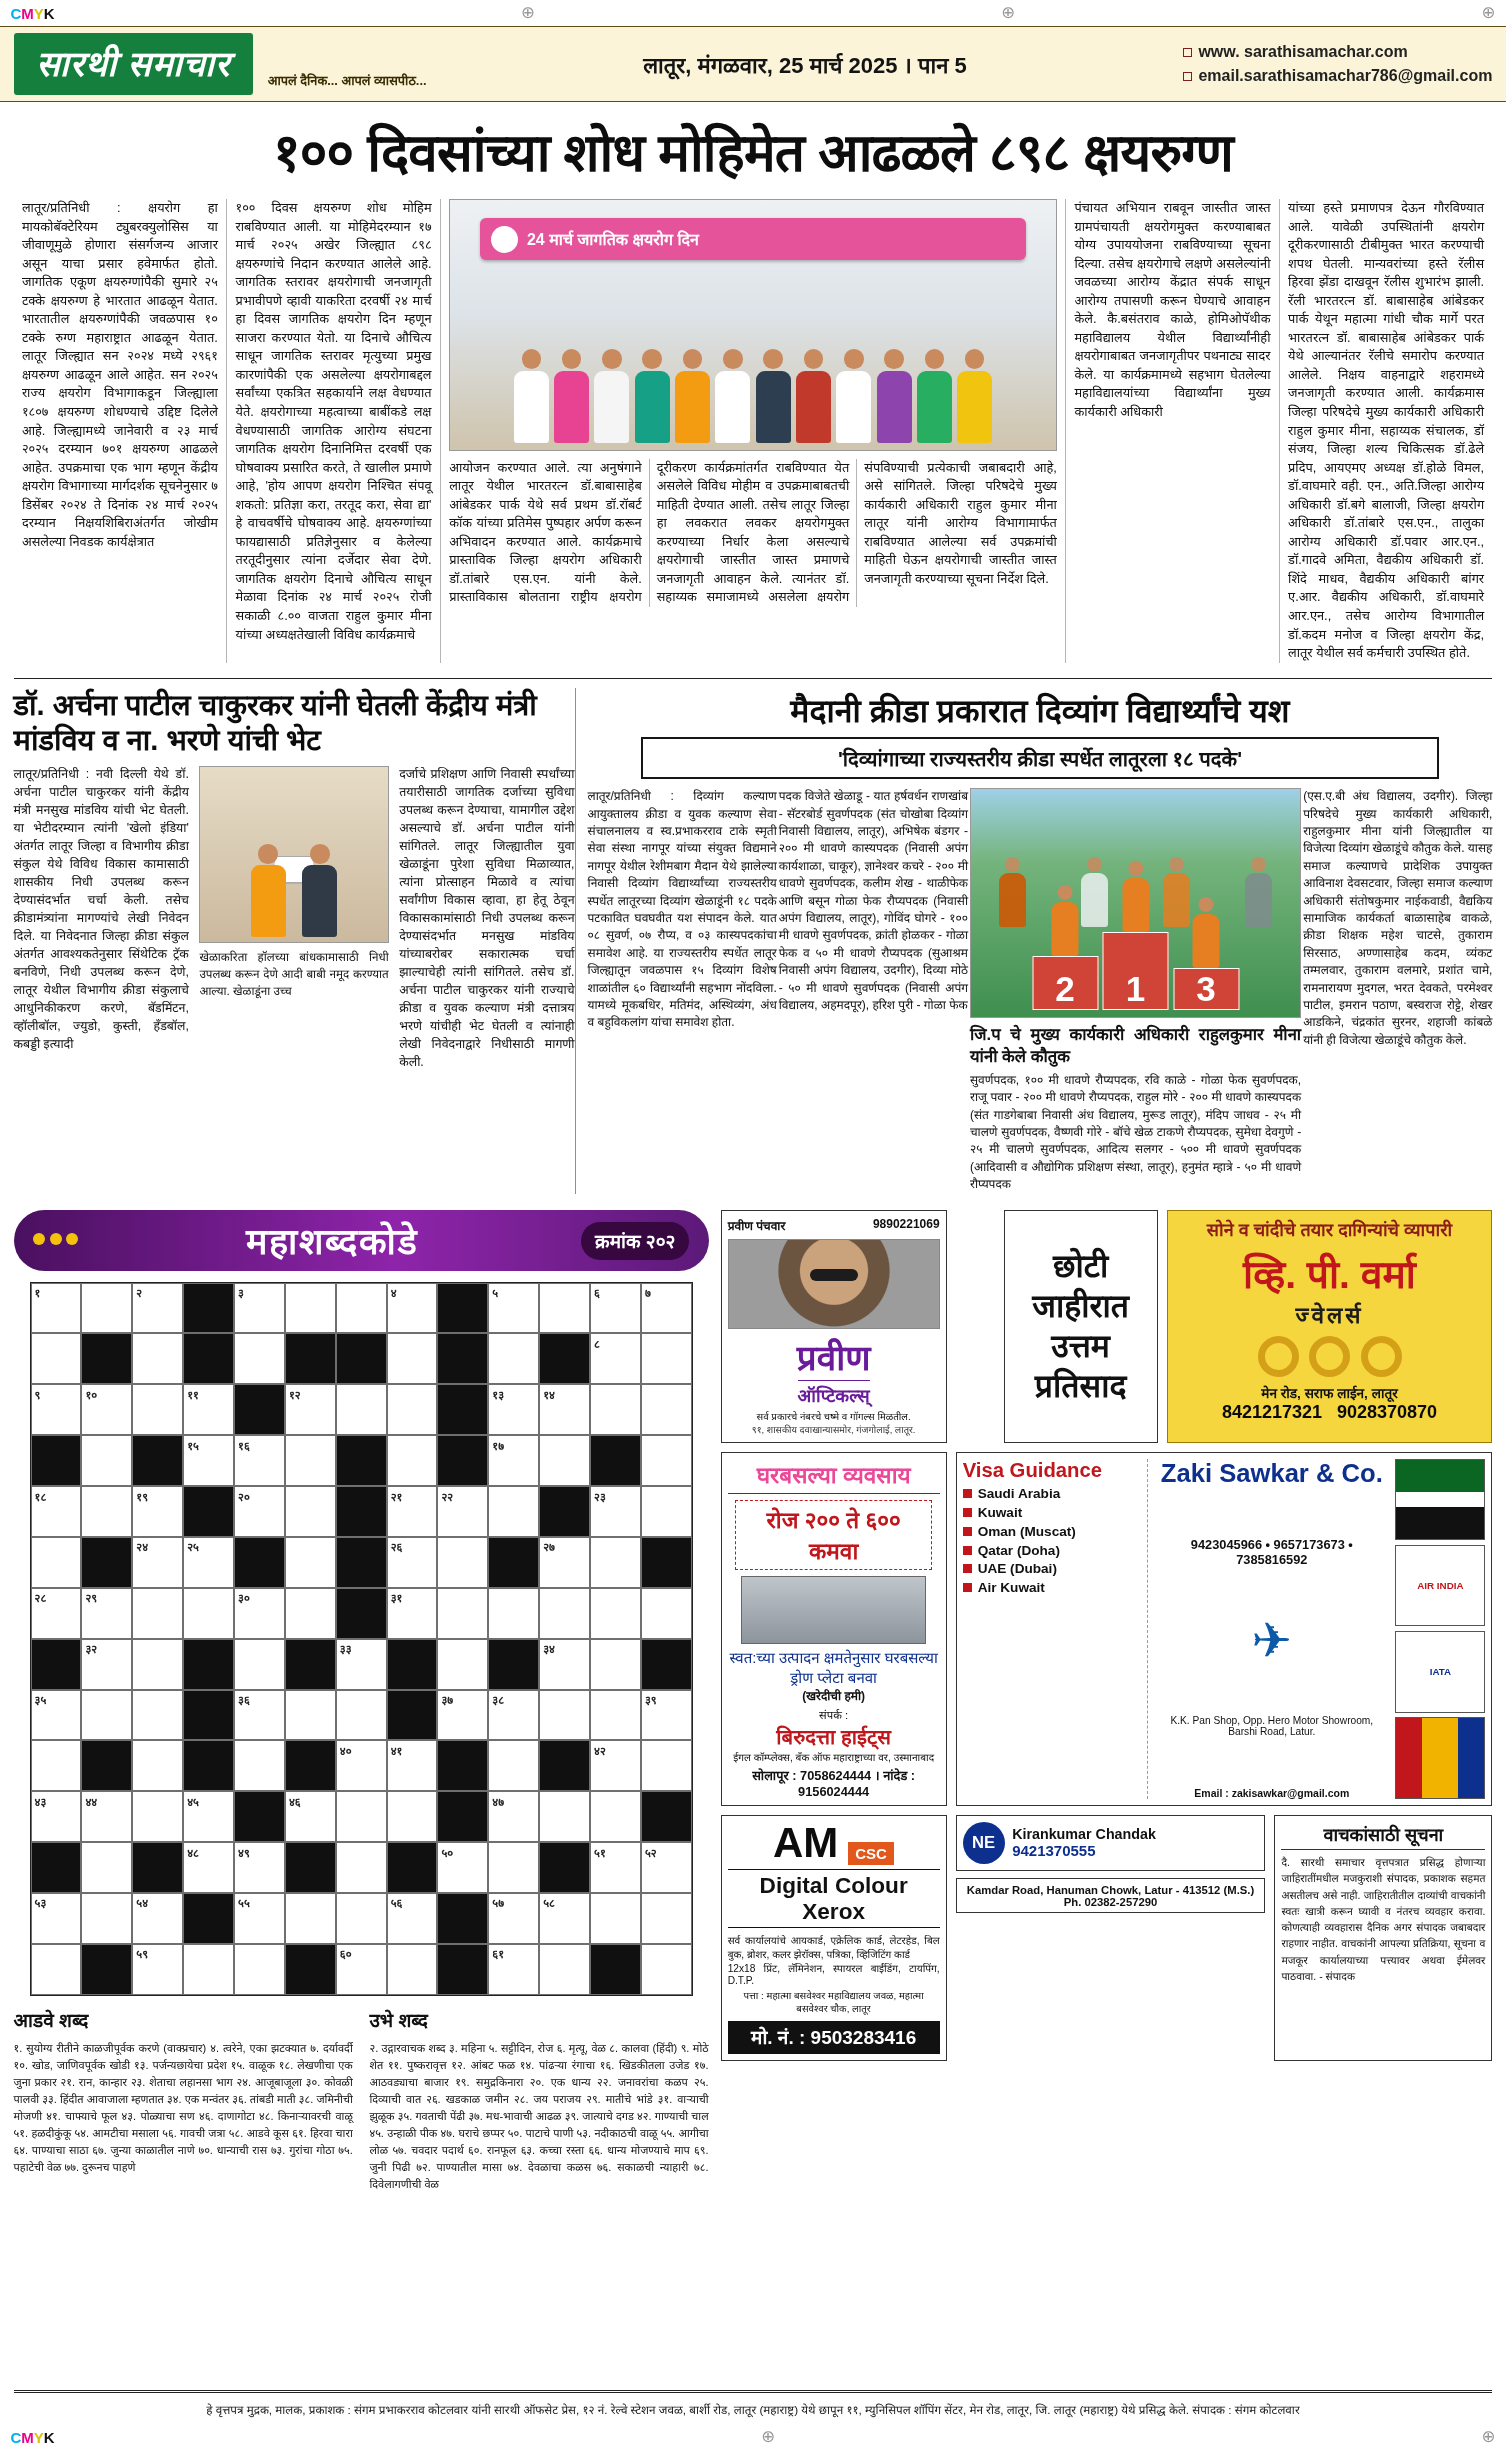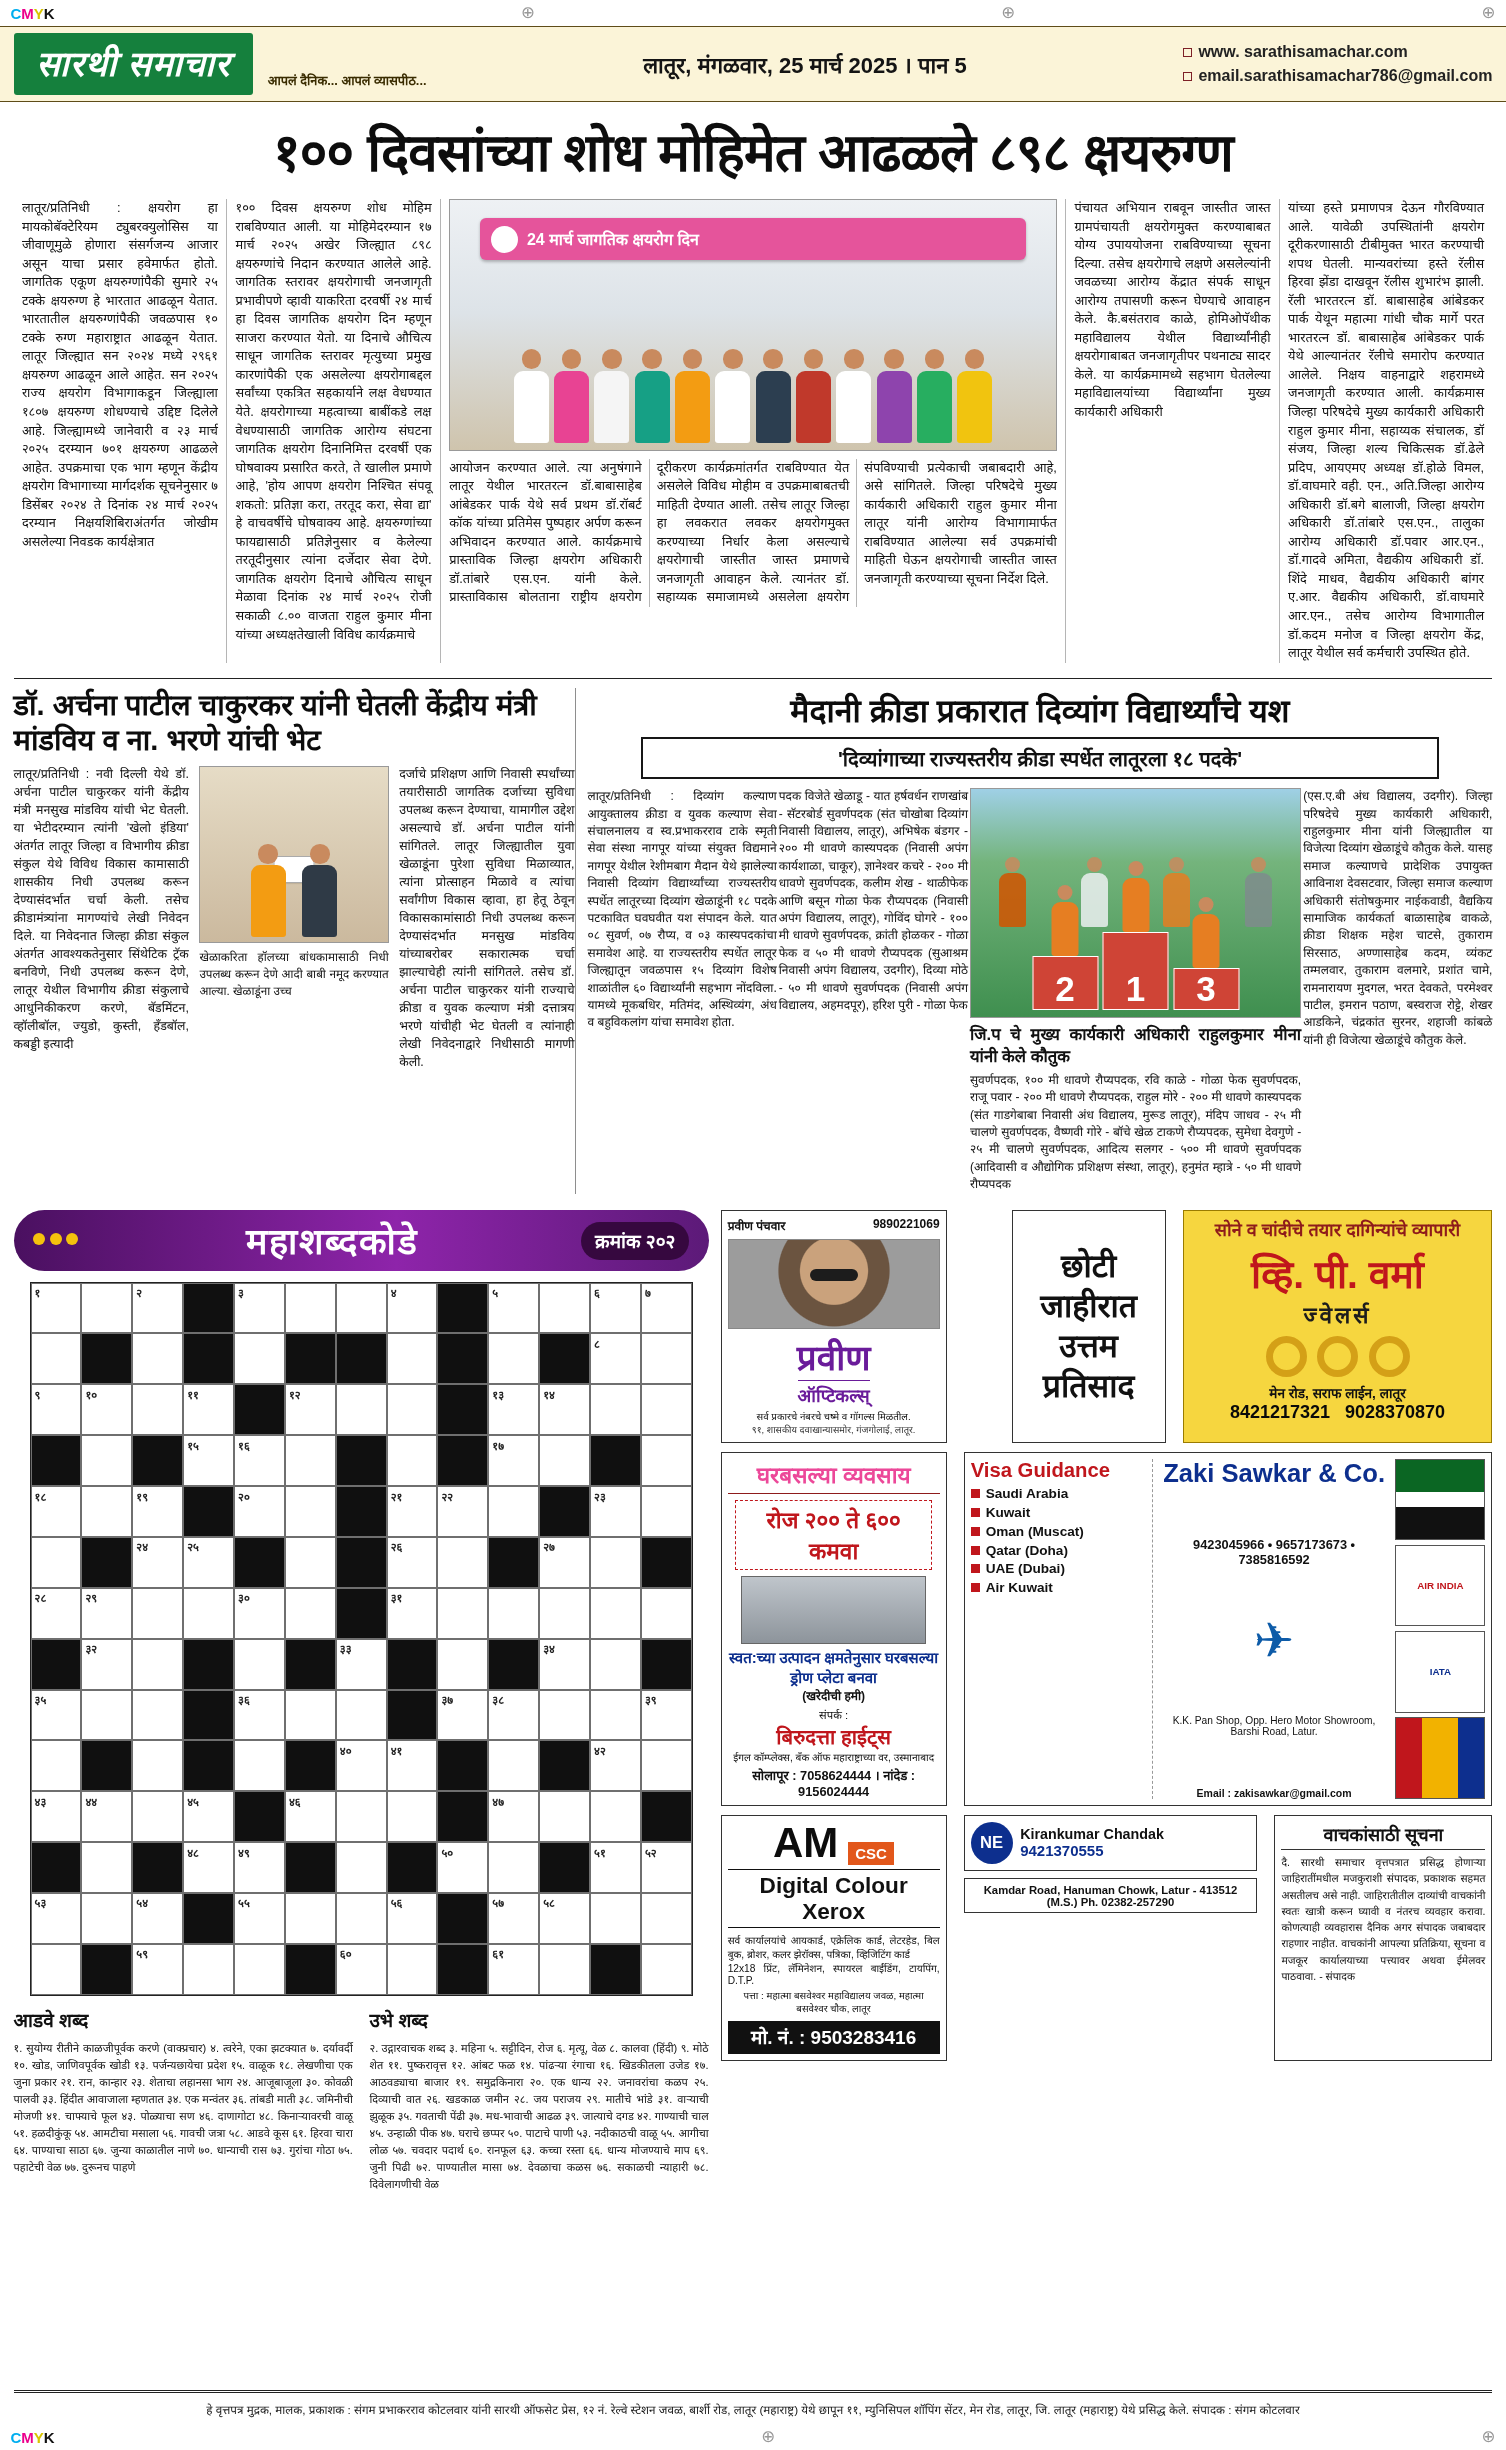--- a/index.html
+++ b/index.html
@@ -71,21 +71,21 @@
   .cw-grid { display:grid; width:663px; margin:10.5px auto 7.5px; border:1.5px solid #222; }
   .cw-cell { aspect-ratio:1/1; border:0.8px solid #6f6f6f; position:relative; background:#fff; }
   .cw-cell.black { background:#101010; }
   .cw-num { position:absolute; top:1.5px; left:3px; font-size:11.3px; font-weight:700; color:#222; }
   .clues { display:flex; gap:16.6px; margin-top:10.5px; font-size:11px; line-height:1.55; text-align:justify; }
   .clue-block { flex:1; }
   .clue-block h3 { font-size:19px; font-weight:800; margin-bottom:4.5px; }
 
   
   .ads-col { flex:1; display:flex; flex-direction:column; gap:9px; }
-  .ad-row { display:flex; gap:17px; align-items:stretch; }
+  .ad-row { display:flex; gap:9px; align-items:stretch; }
   .ad { border:1.5px solid #333; background:#fff; padding:6px; overflow:hidden; }
 
   .ad-praveen { flex:0 0 226px; text-align:center; }
   .praveen-top { font-size:12px; font-weight:700; display:flex; justify-content:space-between; }
   .model-photo { height:90px; background:radial-gradient(circle at 50% 35%, #caa27c 0 28%, #6b5440 29% 46%, #9c9c9c 47%); border:0.8px solid #888; margin:4.5px 0; position:relative; }
   .model-photo .glasses { position:absolute; top:29px; left:50%; transform:translateX(-50%); width:48px; height:12px; background:#1c1c1c; border-radius:6px; }
   .praveen-name { color:#6a1b9a; font-size:35px; font-weight:800; }
   .praveen-type { color:#6a1b9a; font-size:18px; font-weight:700; border-top:1.5px solid #6a1b9a; display:inline-block; padding-top:1.5px; }
   .praveen-line { font-size:9.8px; margin-top:3px; }
   .praveen-addr { font-size:9.4px; color:#333; }
@@ -98,21 +98,21 @@
   .verma-sub { color:#1c1c1c; font-size:22.6px; font-weight:800; letter-spacing:3px; }
   .jewels { display:flex; justify-content:center; gap:10.5px; margin:6px 0; }
   .bangle { width:41px; height:41px; border-radius:50%; border:7.5px solid #d4a017; background:transparent; }
   .verma-addr { font-size:13.6px; font-weight:700; }
   .verma-ph { font-size:18px; font-weight:800; color:#0a0a0a; }
 
   .ad-ghar { flex:0 0 226px; text-align:center; }
   .ghar-title { color:#ec4899; font-size:22.6px; font-weight:800; border-bottom:1.5px solid #8e1b1b; padding-bottom:3px; }
   .ghar-earn { color:#c0161c; font-size:22.6px; font-weight:800; border:1.5px dashed #c0161c; margin:6px 7.5px; padding:3px; }
   .machine { height:68px; margin:4.5px 13.6px; background:linear-gradient(#bfc5cb,#8d949b); border:0.8px solid #666; }
-  .ghar-offer { color:#0d2f8e; font-size:15px; font-weight:700; line-height:1.3; }
+  .ghar-offer { color:#0d2f8e; font-size:15px; font-weight:400; line-height:1.3; }
   .ghar-note { font-size:12px; font-weight:700; }
   .ghar-contact { font-size:11.3px; margin-top:3px; }
   .ghar-name { color:#c0161c; font-size:20.3px; font-weight:800; }
   .ghar-addr { font-size:10.2px; }
   .ghar-ph { font-size:12.8px; font-weight:800; margin-top:1.5px; }
 
   .ad-visa { flex:1; display:flex; gap:7.5px; }
   .visa-list { flex:1; border-right:0.8px dashed #999; padding-right:6px; }
   .visa-title { color:#c0161c; font-size:20.3px; font-weight:800; margin-bottom:4.5px; }
   .visa-item { font-size:13.6px; font-weight:700; margin:3.8px 0; display:flex; align-items:center; gap:6px; }

